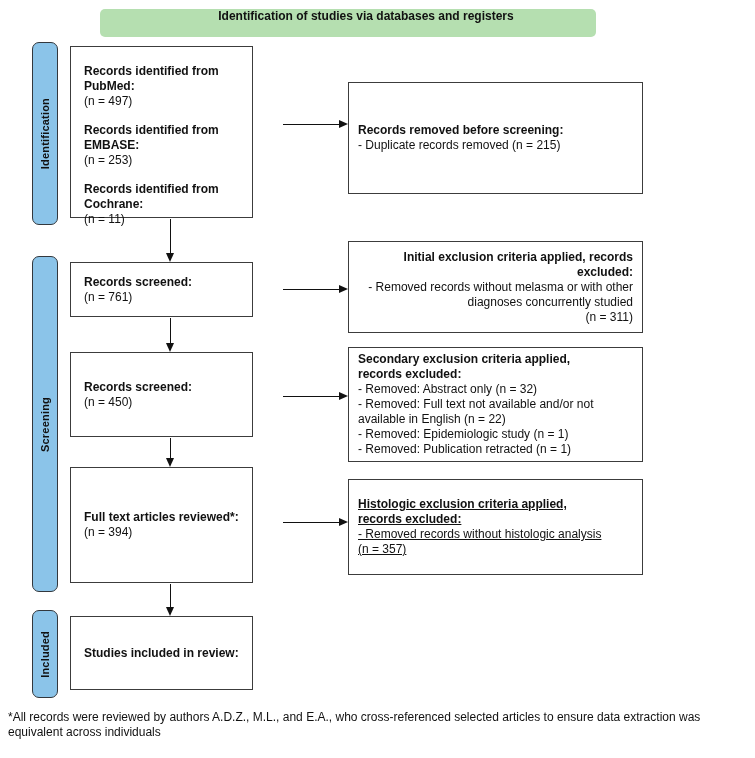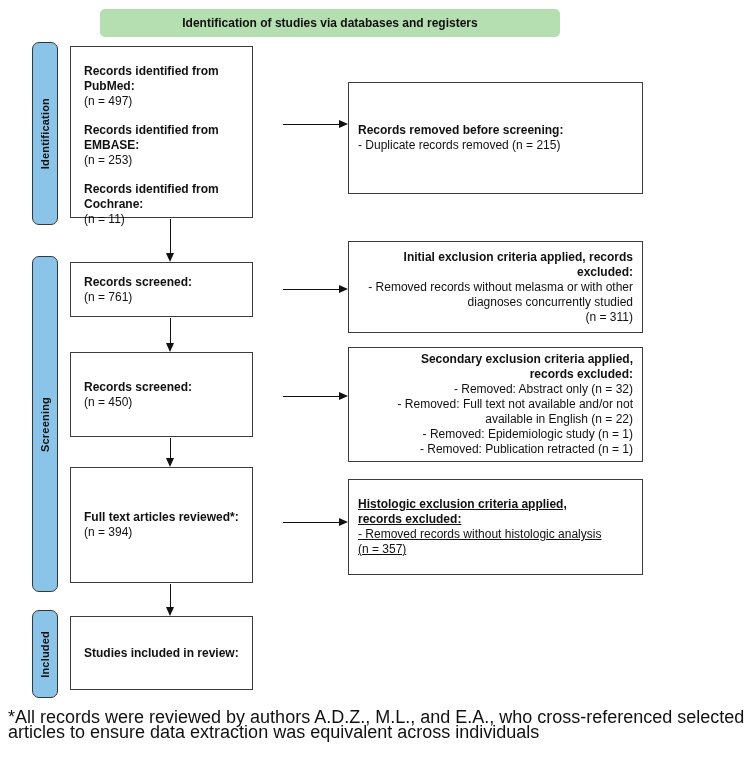--- a/index.html
+++ b/index.html
@@ -7,22 +7,22 @@
     --stage-bg:#8bc4e9;
     --border:#3c3c3c;
   }
   html,body{margin:0;padding:0;background:#fff;}
   body{font-family:"Liberation Sans","DejaVu Sans",sans-serif;color:#111;}
   .canvas{position:relative;width:755px;height:758px;background:#fff;overflow:hidden;}
 
   .banner{
     position:absolute;left:100px;top:9px;width:460px;height:28px;
     background:var(--header-bg);border-radius:5px;
-    display:flex;align-items:center;justify-content:center;
-    font-size:12px;font-weight:bold;
+    display:flex;align-items:flex-start;justify-content:center;
+    font-size:12px;font-weight:bold;padding-left:36px;
   }
 
   .stage{
     position:absolute;left:32px;width:24px;
     background:var(--stage-bg);border:1.6px solid #33383d;border-radius:7px;
     display:flex;align-items:center;justify-content:center;
   }
   .stage span{
     writing-mode:vertical-rl;transform:rotate(180deg);
     font-size:11px;font-weight:bold;white-space:nowrap;letter-spacing:.2px;
@@ -43,21 +43,21 @@
   .group{margin:7px 0;}
 
   .box-b1{top:46px;height:172px;justify-content:flex-start;padding-top:10px;}
   .box-b2{top:262px;height:55px;}
   .box-b3{top:352px;height:85px;}
   .box-b4{top:467px;height:116px;}
   .box-b5{top:616px;height:74px;}
 
   .box-r1{top:82px;height:112px;}
   .box-r2{top:241px;height:92px;text-align:right;}
-  .box-r3{top:347px;height:115px;text-align:right;}
+  .box-r3{top:347px;height:115px;}
   .box-r4{top:479px;height:96px;text-decoration:underline;}
 
   .arrow-h{position:absolute;height:0;border-top:1.6px solid #111;}
   .arrow-h::after{
     content:"";position:absolute;right:-8px;top:-5.5px;width:0;height:0;
     border-left:9px solid #111;border-top:4.5px solid transparent;border-bottom:4.5px solid transparent;
   }
   .arrow-v{position:absolute;width:0;border-left:1.6px solid #111;}
   .arrow-v::after{
     content:"";position:absolute;left:-5.5px;bottom:-8px;width:0;height:0;
@@ -67,21 +67,21 @@
   .ah2{left:283px;top:289px;width:57px;}
   .ah3{left:283px;top:396px;width:57px;}
   .ah4{left:283px;top:522px;width:57px;}
   .av1{left:170px;top:219px;height:35px;}
   .av2{left:170px;top:318px;height:26px;}
   .av3{left:170px;top:438px;height:21px;}
   .av4{left:170px;top:584px;height:24px;}
 
   .footnote{
     position:absolute;left:8px;top:710px;width:742px;
-    font-size:18px;line-height:15px;
+    font-size:12px;line-height:15px;
   }
 </style>
 </head>
 <body>
 
 <div class="canvas">
 
   <div class="banner">
     <span>Identification of studies via databases and registers</span>
   </div>

